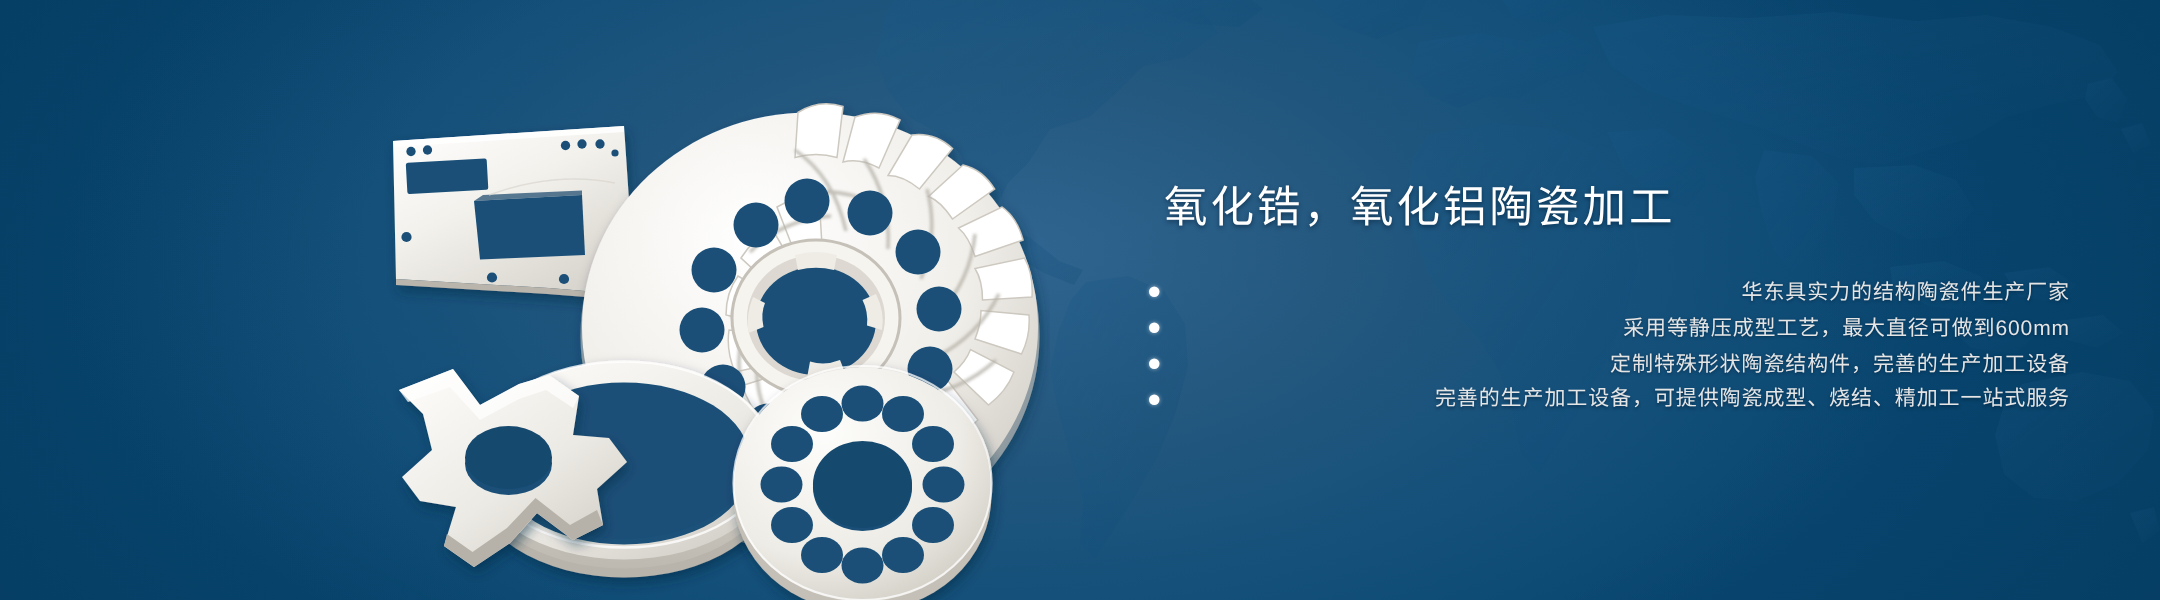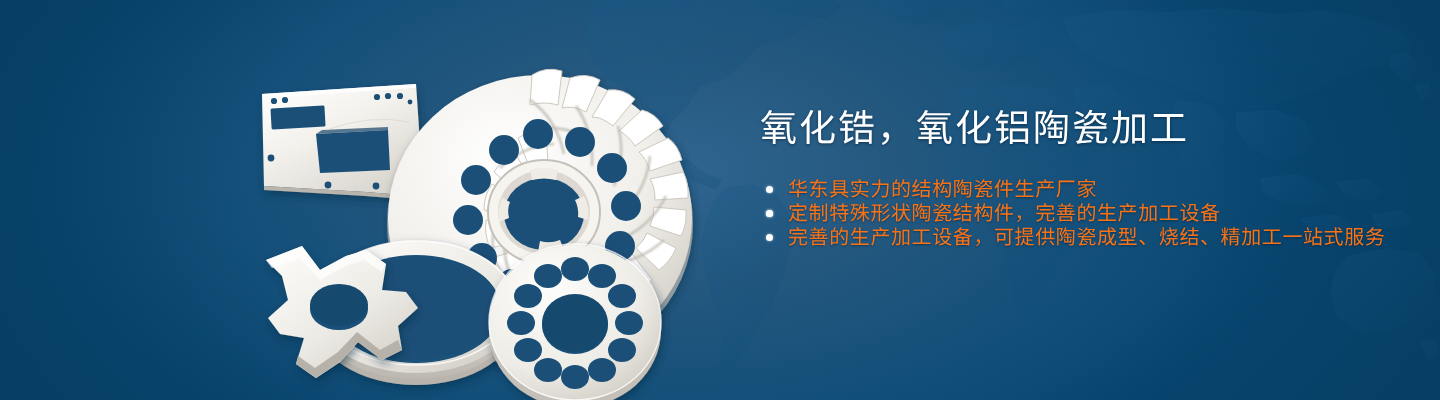--- a/index.html
+++ b/index.html
@@ -50,44 +50,45 @@
   }
   .products svg { display: block; width: 100%; height: 100%; }
 
   
   .copy {
     position: absolute;
     left: 760px; top: 104px;
     width: 620px;
   }
   .headline {
-    margin: 0;
-    font-size: 37px;
+    margin: 16px;
+    font-size: 29px;
     font-weight: 400;
     letter-spacing: 2px;
     color: #ffffff;
     line-height: 1.35;
     text-shadow: 0 1px 3px rgba(0,24,46,0.55);
     white-space: nowrap;
   }
   .bullets {
     list-style: none;
     margin: 28px 0 0 6px;
     padding: 0;
   }
   .bullets li {
     position: relative;
     padding-left: 22px;
     margin-bottom: 9px;
-    font-size: 20px;
+    font-size: 14px;
     line-height: 15px;
-    color: #f97316;
+    color: #e5e5e5;
     letter-spacing: 0.6px;
     white-space: nowrap;
     text-shadow: 0 1px 2px rgba(0,24,46,0.5);
+    text-align: right;
   }
   .bullets li:last-child { margin-bottom: 16px; font-family: Liberation Serif, serif; }
   .dot {
     position: absolute;
     left: 0; top: 4px;
     width: 7px; height: 7px;
     border-radius: 50%;
     background: #ffffff;
     box-shadow: 0 0 3px rgba(255,255,255,0.55);
   }
@@ -327,20 +328,21 @@
 
   <div class="copy">
     <h1 class="headline">氧化锆，氧化铝陶瓷加工</h1>
     <ul class="bullets">
       <li>
         <span class="dot"></span>
         <span>华东具实力的结构陶瓷件生产厂家</span>
       </li>
       <li>
         <span class="dot"></span>
+        <span>采用等静压成型工艺，最大直径可做到600mm</span>
       </li>
       <li>
         <span class="dot"></span>
         <span>定制特殊形状陶瓷结构件，完善的生产加工设备</span>
       </li>
       <li>
         <span class="dot"></span>
         <span>完善的生产加工设备，可提供陶瓷成型、烧结、精加工一站式服务</span>
       </li>
     </ul>

